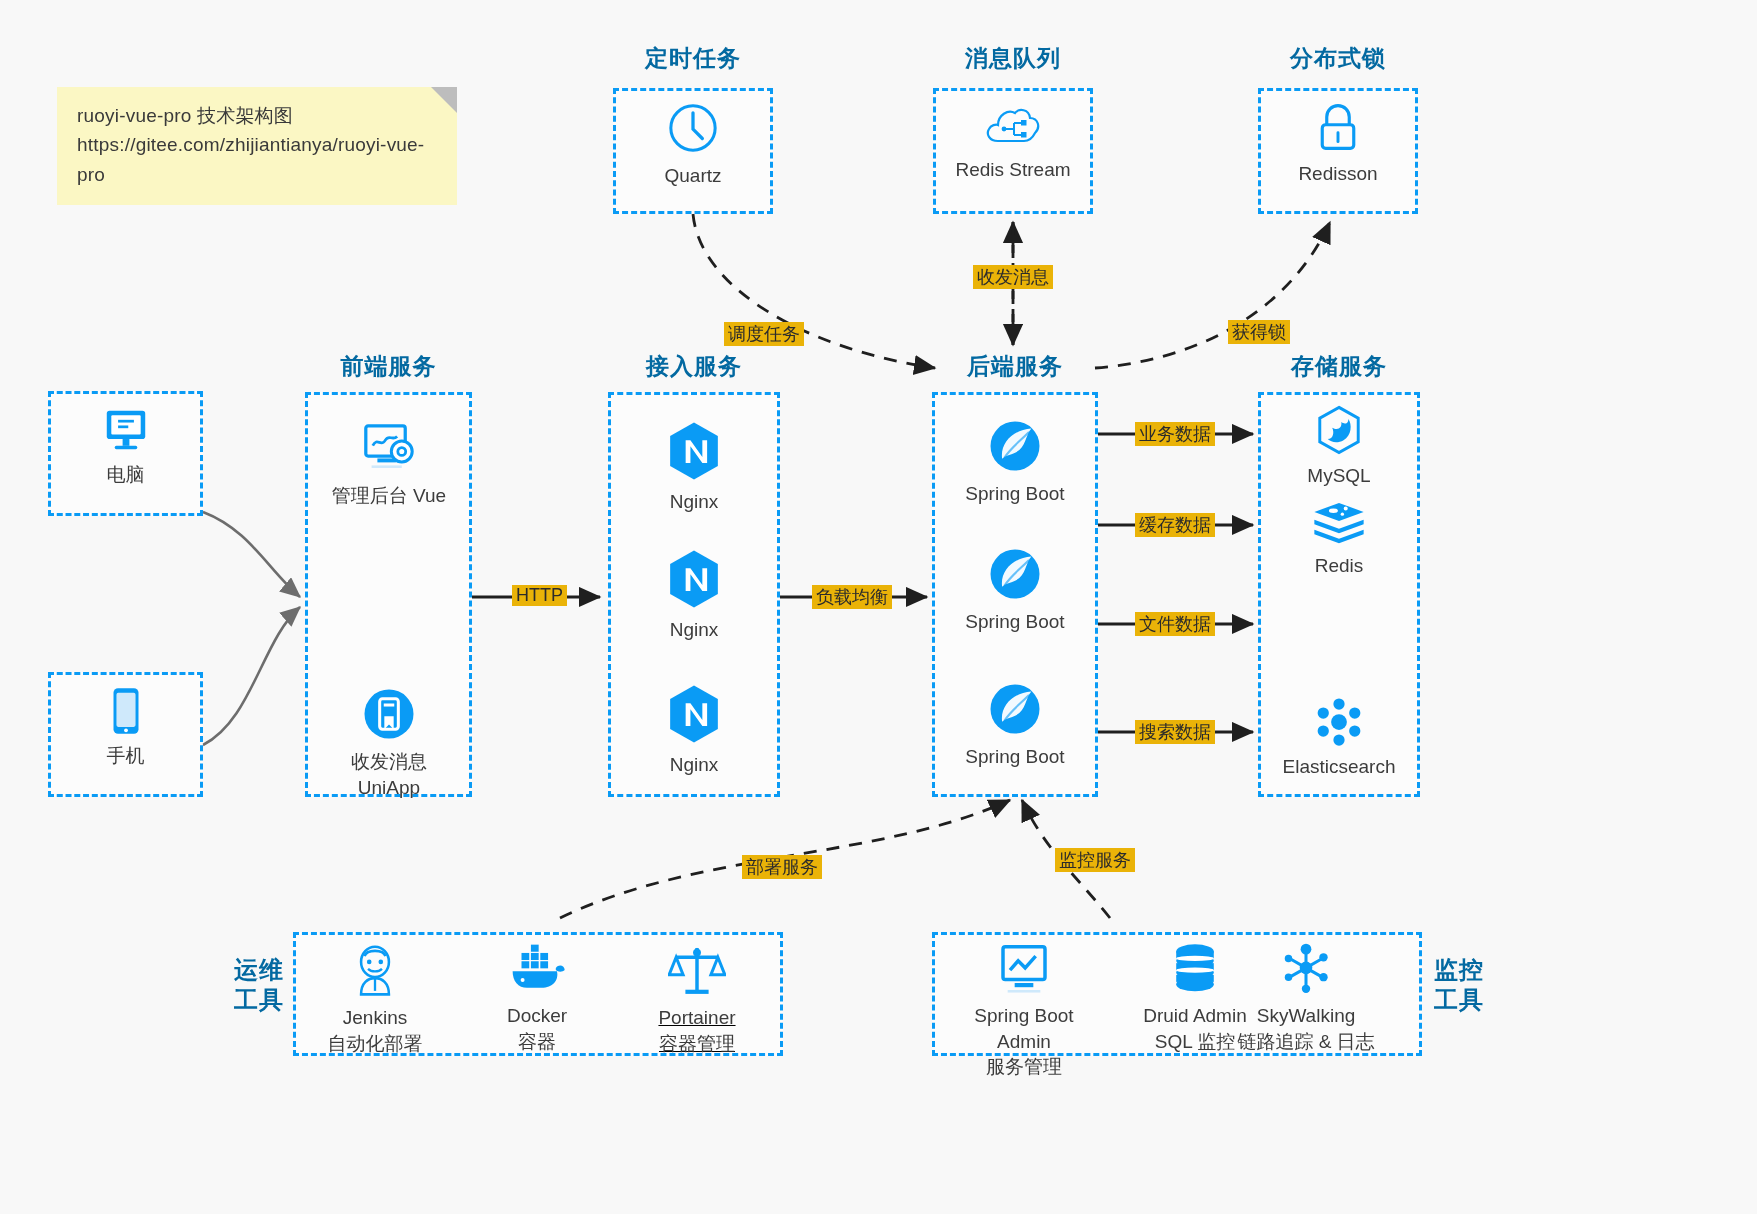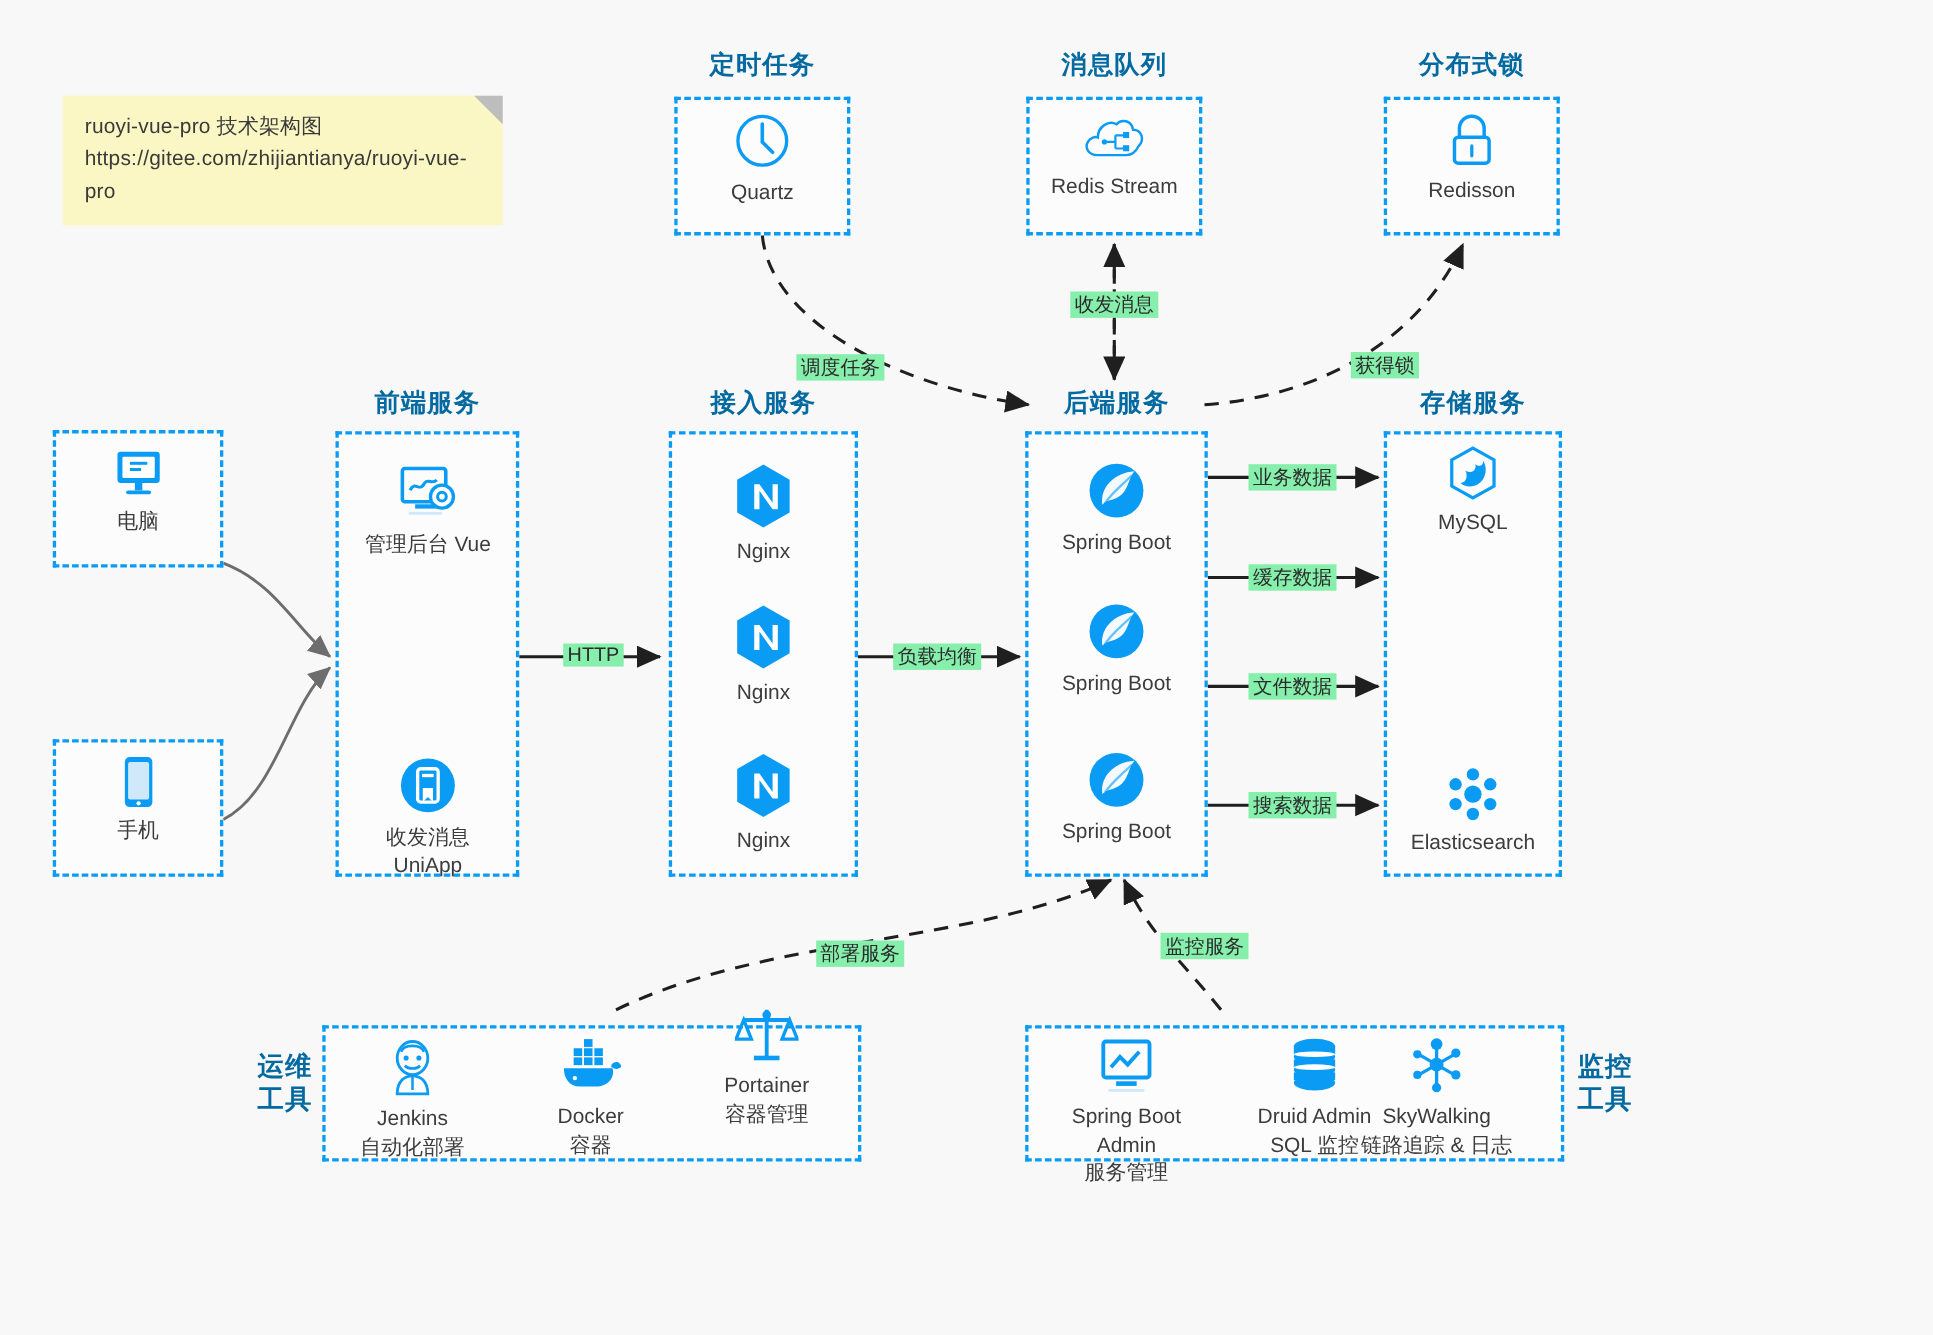--- a/index.html
+++ b/index.html
@@ -61,21 +61,21 @@
     white-space: pre-line;
     margin-top: 7px;
   }
   .node svg { display: block; }
 
   
   .elabel {
     position: absolute;
     font-size: 18px;
     color: #2b2b2b;
-    background: #86efac;
+    background: #eab308;
     padding: 0 4px;
     white-space: nowrap;
   }
   svg.wires { position:absolute; left:0; top:0; width:1757px; height:1214px; pointer-events:none; }
 </style>
 </head>
 <body>
 
 <div id="stage">
 
@@ -287,20 +287,33 @@
   <div class="group" style="left:1258px; top:392px; width:162px; height:405px;"></div>
   <div class="node" style="left:1275px; top:404px; width:128px;">
     <span>
       <svg width="52" height="52" viewBox="0 0 46 46">
         <path d="M23 3 L40 12.5 L40 33.5 L23 43 L6 33.5 L6 12.5 Z" fill="none" stroke="#0a9bf5" stroke-width="2.6"></path>
         <path d="M13 31 C18 31 19 25 17 21 C22 24 26 21 25 16 C29 19 32 16 31 13 C35 18 34 28 27 32 C22 35 16 34 13 31 Z" fill="#0a9bf5"></path>
       </svg>
     </span>
     <span class="cap">MySQL</span>
   </div>
+  <div class="node" style="left:1275px; top:498px; width:128px;">
+    <span>
+      <svg width="56" height="48" viewBox="0 0 50 42">
+        <path d="M25 4 L47 12 L25 20 L3 12 Z" fill="#0a9bf5"></path>
+        <path d="M3 19 L25 27 L47 19 L47 23 L25 31 L3 23 Z" fill="#0a9bf5"></path>
+        <path d="M3 28 L25 36 L47 28 L47 32 L25 40 L3 32 Z" fill="#0a9bf5"></path>
+        <ellipse cx="20" cy="11" rx="4" ry="2" fill="#ffffff"></ellipse>
+        <circle cx="31" cy="9" r="1.8" fill="#ffffff"></circle>
+        <circle cx="28" cy="14" r="1.5" fill="#ffffff"></circle>
+      </svg>
+    </span>
+    <span class="cap">Redis</span>
+  </div>
   <div class="node" style="left:1275px; top:697px; width:128px;">
     <span>
       <svg width="54" height="50" viewBox="0 0 48 44">
         <circle cx="24" cy="22" r="7" fill="#0a9bf5"></circle>
         <circle cx="24" cy="6" r="5" fill="#0a9bf5"></circle>
         <circle cx="38" cy="14" r="5" fill="#0a9bf5"></circle>
         <circle cx="38" cy="30" r="5" fill="#0a9bf5"></circle>
         <circle cx="24" cy="38" r="5" fill="#0a9bf5"></circle>
         <circle cx="10" cy="30" r="5" fill="#0a9bf5"></circle>
         <circle cx="10" cy="14" r="5" fill="#0a9bf5"></circle>
@@ -345,21 +358,21 @@
         <rect x="22.5" y="8.5" width="7" height="6.4" fill="#0a9bf5"></rect>
         <rect x="31" y="8.5" width="7" height="6.4" fill="#0a9bf5"></rect>
         <rect x="22.5" y="1" width="7" height="6.4" fill="#0a9bf5"></rect>
         <path d="M6 25 L46 25 C48 33 42 40 32 40 L19 40 C11 40 6 34 6 25 Z" fill="#0a9bf5"></path>
         <path d="M45 22 C48 18 53 20 53 24 C51 26 47 26 45 24 Z" fill="#0a9bf5"></path>
         <circle cx="15" cy="33" r="1.8" fill="#ffffff"></circle>
       </svg>
     </span>
     <span class="cap"><span>Docker</span><br><span>容器</span></span>
   </div>
-  <div class="node" style="left:632px; top:912px; width:130px;">
+  <div class="node" style="left:632px; top:942px; width:130px;text-decoration:underline;">
     <span>
       <svg width="58" height="56" viewBox="0 0 50 48">
         <path d="M25 5 L25 42" stroke="#0a9bf5" stroke-width="3"></path>
         <path d="M7 13 L43 13" stroke="#0a9bf5" stroke-width="3"></path>
         <circle cx="25" cy="9" r="3.4" fill="#0a9bf5"></circle>
         <path d="M7 13 L1 28 L13 28 Z" fill="none" stroke="#0a9bf5" stroke-width="2.6"></path>
         <path d="M43 13 L37 28 L49 28 Z" fill="none" stroke="#0a9bf5" stroke-width="2.6"></path>
         <rect x="15" y="41" width="20" height="3.6" fill="#0a9bf5"></rect>
       </svg>
     </span>

